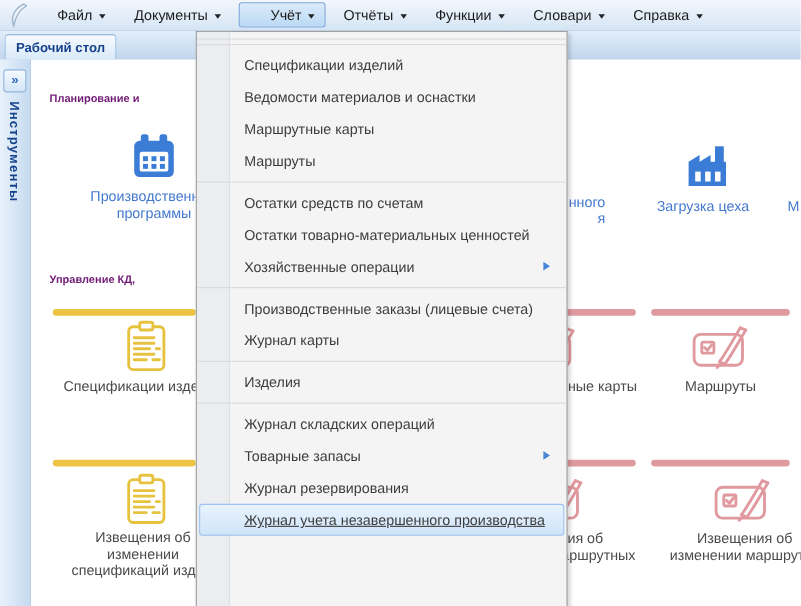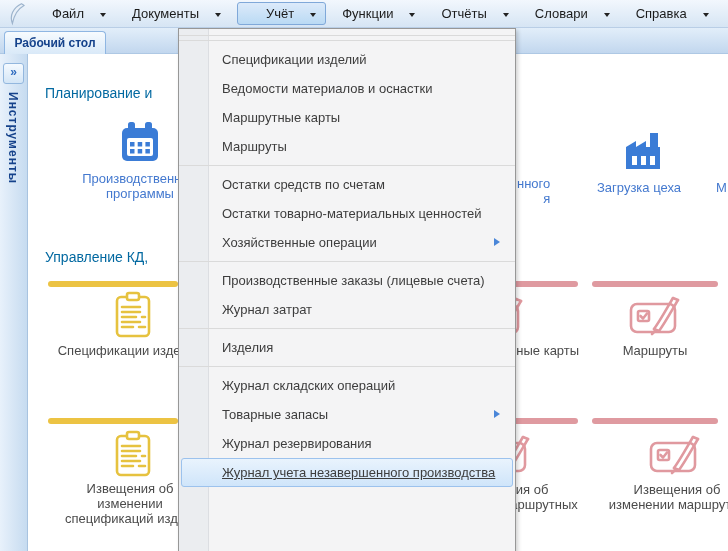--- a/index.html
+++ b/index.html
@@ -4,21 +4,21 @@
 <style>
   html,body{margin:0;padding:0;}
   #stage{position:relative;width:728px;height:551px;overflow:hidden;background:#fff;
          font-family:"Liberation Sans",sans-serif;-webkit-font-smoothing:antialiased;}
 
   
   .menubar{position:absolute;left:0;top:0;width:728px;height:28px;z-index:40;
            background:linear-gradient(#f2f7fd,#d6e5f4);border-bottom:1px solid #b9cee6;
            display:flex;align-items:center;padding-left:6px;box-sizing:border-box;}
   .logo{width:24px;height:24px;margin-right:9px;flex:0 0 auto;}
-  .mb-btn{display:flex;align-items:center;gap:16px;padding:3px 9px;margin:0 3px;
+  .mb-btn{display:flex;align-items:center;gap:6px;padding:3px 9px;margin:0 3px;
           font-size:13px;color:#1b1b1b;border:1px solid transparent;border-radius:3px;cursor:default;}
   .mb-btn.active{background:linear-gradient(#dceafa,#badaf4);border-color:#7fa8d9;padding-left:28px;}
   .caret{width:0;height:0;border-left:3.5px solid transparent;border-right:3.5px solid transparent;
          border-top:4px solid #222;margin-top:2px;}
 
   
   .tabbar{position:absolute;left:0;top:28px;width:728px;height:26px;z-index:5;
           background:linear-gradient(#e2eefa,#c2d7ee);border-bottom:1px solid #aec8e4;box-sizing:border-box;padding-left:44px;}
   .tab{position:absolute;left:4px;top:3px;width:100px;height:22px;
        background:linear-gradient(#f7fbfe,#d9e9f8);border:1px solid #8fb6e2;border-bottom:none;
@@ -30,21 +30,21 @@
            background:linear-gradient(90deg,#e8f1fb,#c6dbf0);border-right:1px solid #a8c3e0;box-sizing:border-box;}
   .expand-btn{position:absolute;left:3px;top:9px;width:19px;height:19px;
               background:linear-gradient(#f5faff,#d3e5f6);border:1px solid #93b7de;border-radius:3px;
               color:#2f6bbf;font-weight:bold;font-size:12px;line-height:17px;text-align:center;}
   .sidebar-title{position:absolute;left:6px;top:38px;writing-mode:vertical-rl;
                  font-size:12px;font-weight:bold;color:#15428b;letter-spacing:1px;}
 
   
   .content{position:absolute;left:28px;top:54px;width:700px;height:497px;background:#fff;z-index:1;}
   .abs{position:absolute;}
-  .h-section{font-size:14px;font-weight:normal;color:#0369a1;white-space:nowrap;}
+  .h-section{font-size:10px;font-weight:bold;color:#701a75;white-space:nowrap;}
   .tile-label{color:#4479cf;font-size:13px;line-height:15px;text-align:center;white-space:nowrap;}
   .card-label{color:#4b4b4b;font-size:13px;line-height:15px;text-align:center;white-space:nowrap;}
   .accent{height:6px;border-radius:4px;}
   .accent.yellow{background:#ecc343;}
   .accent.pink{background:#df9aa0;}
 
   
   .dropdown{position:absolute;left:178px;top:28px;width:338px;height:530px;z-index:30;
             background:#f4f4f5;border:1px solid #979797;box-sizing:border-box;
             box-shadow:2px 2px 4px rgba(0,0,0,.18);}
@@ -212,21 +212,21 @@
       <div class="mi"><span>Спецификации изделий</span></div>
       <div class="mi"><span>Ведомости материалов и оснастки</span></div>
       <div class="mi"><span>Маршрутные карты</span></div>
       <div class="mi"><span>Маршруты</span></div>
       <div class="msep"></div>
       <div class="mi"><span>Остатки средств по счетам</span></div>
       <div class="mi"><span>Остатки товарно-материальных ценностей</span></div>
       <div class="mi"><span>Хозяйственные операции</span><span class="sub-arrow"></span></div>
       <div class="msep"></div>
       <div class="mi"><span>Производственные заказы (лицевые счета)</span></div>
-      <div class="mi"><span>Журнал затрат</span></div>
+      <div class="mi"><span>Журнал карты</span></div>
       <div class="msep"></div>
       <div class="mi"><span>Изделия</span></div>
       <div class="msep"></div>
       <div class="mi"><span>Журнал складских операций</span></div>
       <div class="mi"><span>Товарные запасы</span><span class="sub-arrow"></span></div>
       <div class="mi"><span>Журнал резервирования</span></div>
       <div class="mi hl"><span>Журнал учета незавершенного производства</span></div>
     </div>
   </div>
 
@@ -240,28 +240,28 @@
     </div>
     <div class="mb-btn">
       <span>Документы</span>
         <span class="caret"></span>
     </div>
     <div class="mb-btn active">
       <span>Учёт</span>
         <span class="caret"></span>
     </div>
     <div class="mb-btn">
+      <span>Отчёты</span>
+        <span class="caret"></span>
+    </div>
+    <div class="mb-btn">
       <span>Функции</span>
         <span class="caret"></span>
     </div>
     <div class="mb-btn">
-      <span>Отчёты</span>
-        <span class="caret"></span>
-    </div>
-    <div class="mb-btn">
       <span>Словари</span>
         <span class="caret"></span>
     </div>
     <div class="mb-btn">
       <span>Справка</span>
         <span class="caret"></span>
     </div>
   </div>
 
 </div>

